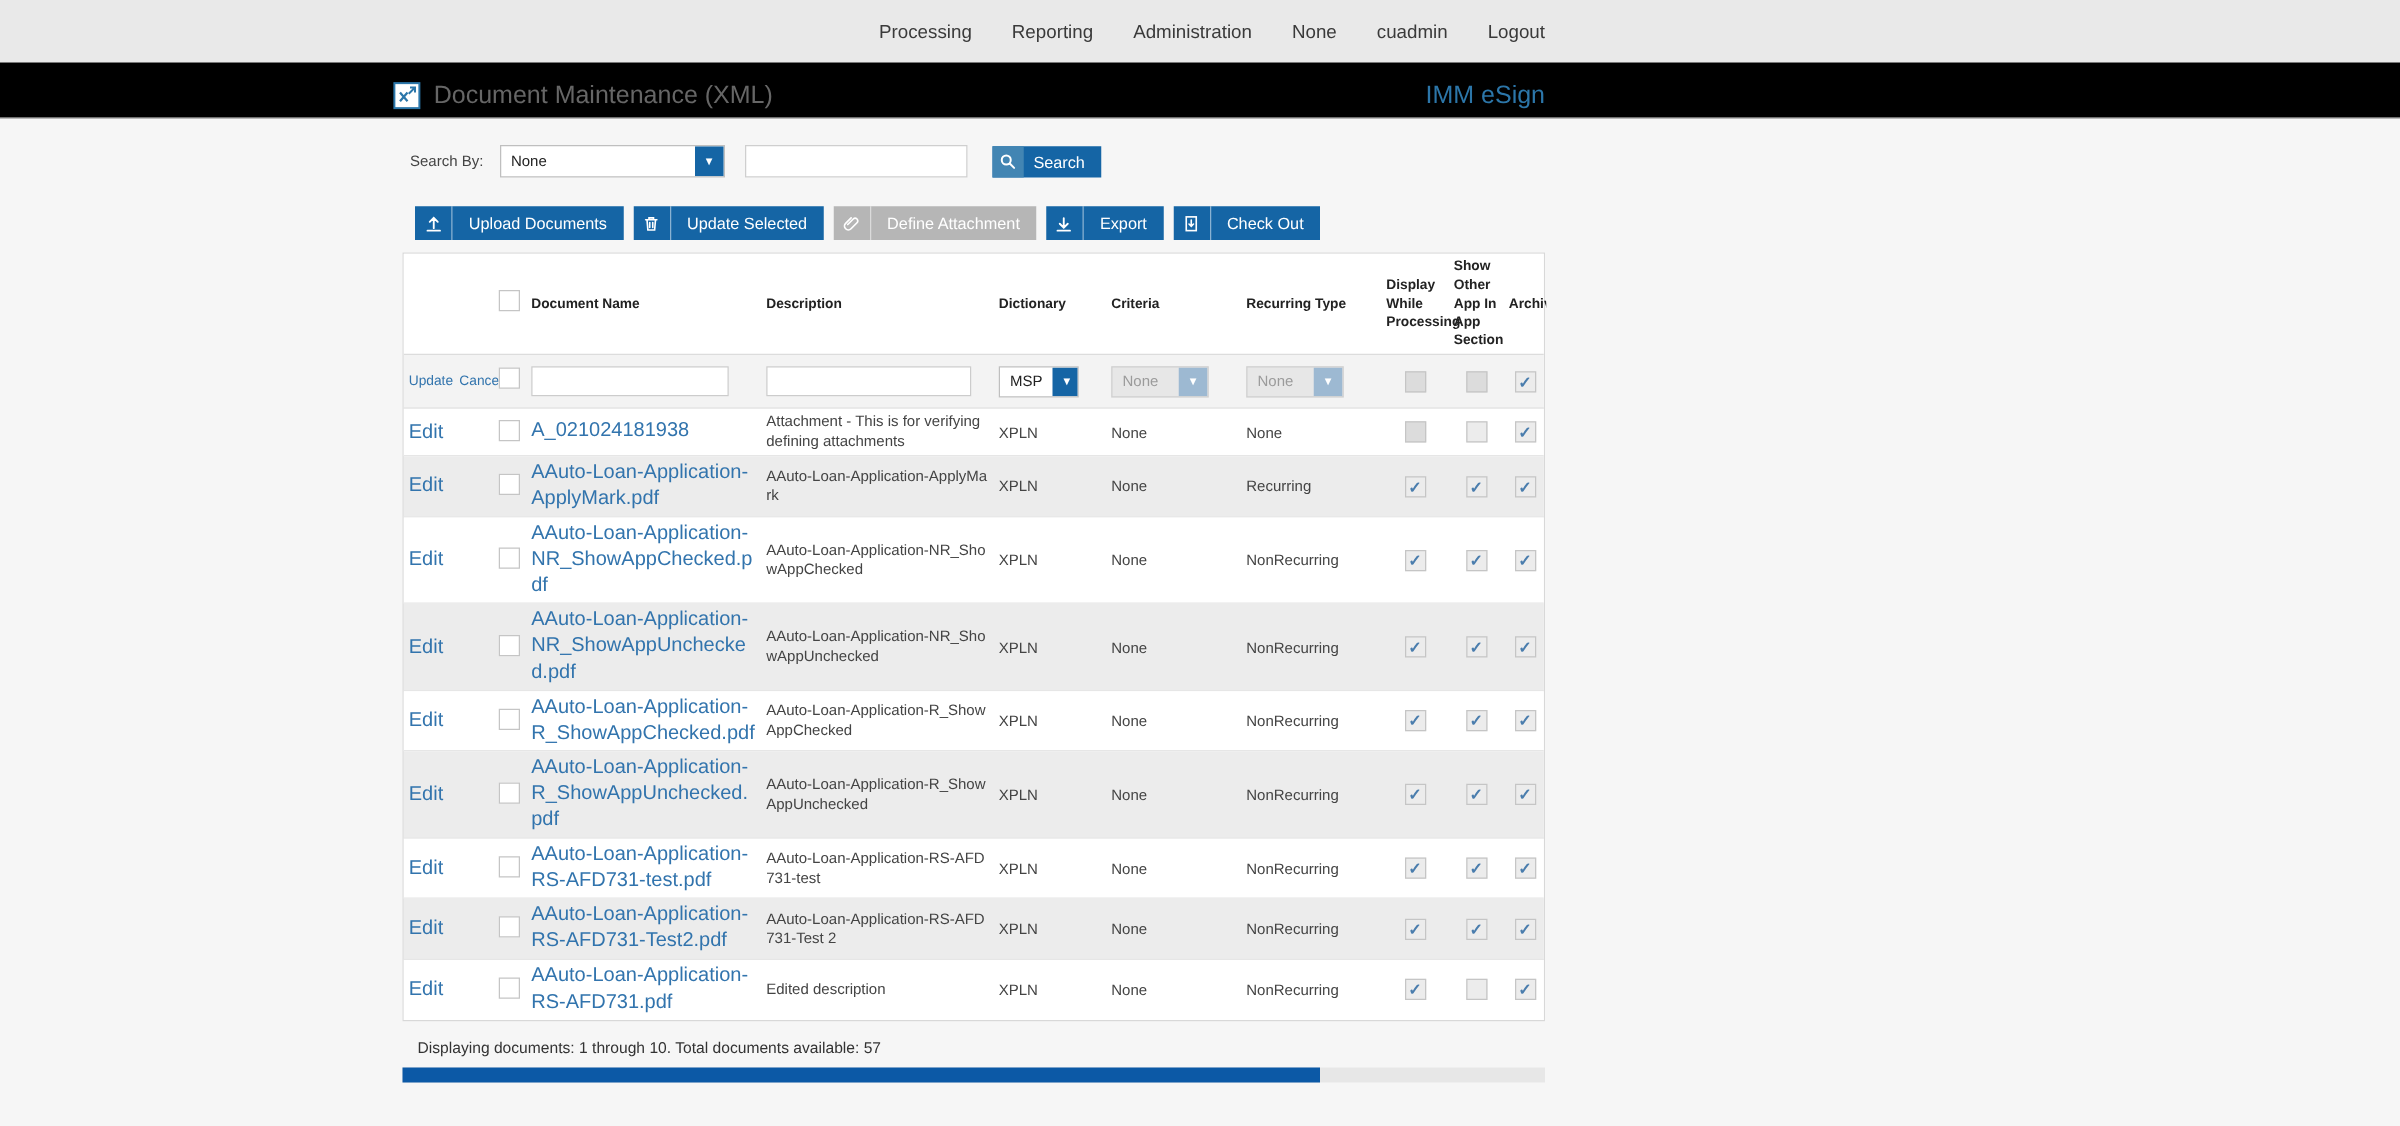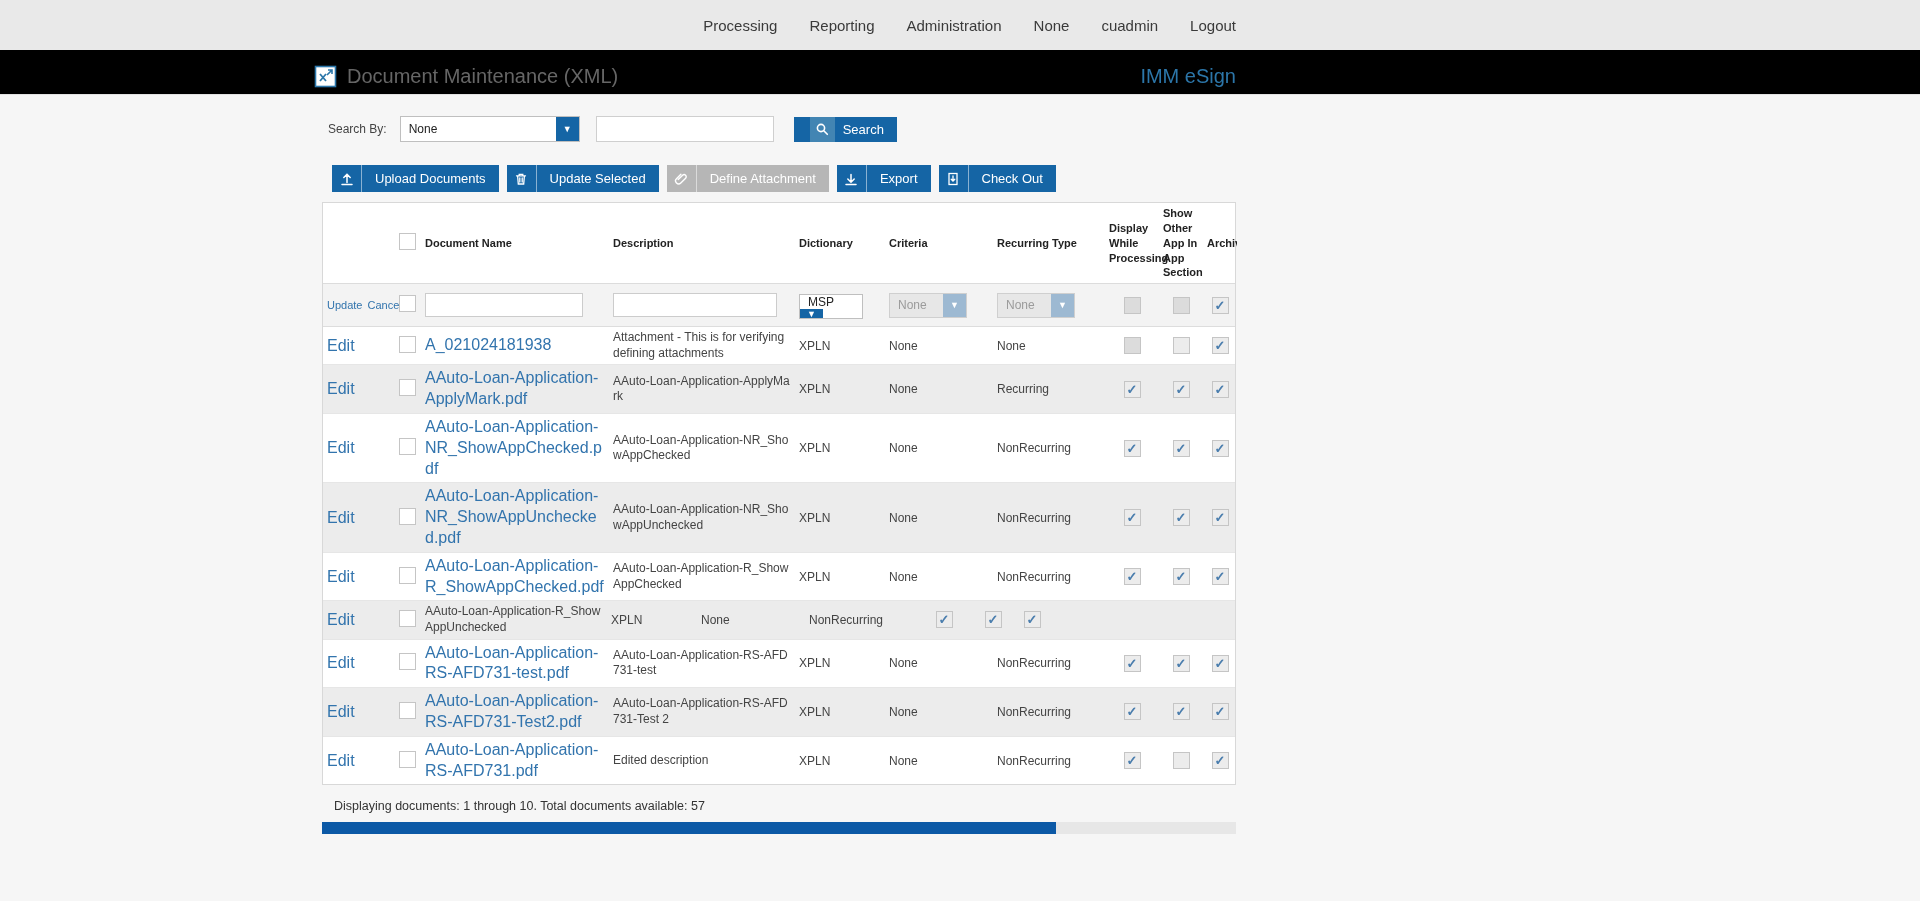--- a/index.html
+++ b/index.html
@@ -26,21 +26,21 @@
   .search-row { display: flex; align-items: center; margin-left: 6px; }
   .search-label { font-size: 12px; color: #444; margin-right: 13px; }
   .select { display: inline-flex; height: 26px; border: 1px solid #bfbfbf; background: #fff; overflow: hidden; }
   .sel-val { flex: 1; display: flex; align-items: center; padding: 0 8px; font-size: 12px; color: #222; }
   .sel-btn { width: 23px; background: #1565a5; color: #fff; display: flex; align-items: center; justify-content: center; font-size: 9px; flex: none; }
   .select.disabled { background: #e7e7e7; border-color: #cfcfcf; }
   .select.disabled .sel-val { color: #9b9b9b; }
   .select.disabled .sel-btn { background: #9db9d2; }
   .search-select { width: 180px; margin-right: 16px; }
   .search-input { width: 178px; height: 26px; border: 1px solid #cfcfcf; background: #fff; padding: 0 7px; font-size: 12px; margin-right: 20px; font-family: inherit; }
-  .btn-search { height: 25px; background: #1565a5; border: none; color: #fff; font-size: 13px; display: inline-flex; align-items: center; gap: 8px; padding: 0 13px 0 16px; cursor: pointer; font-family: inherit; }
+  .btn-search { height: 25px; background: #1565a5; border: none; color: #fff; font-size: 13px; display: inline-flex; align-items: center; gap: 8px; padding: 0 13px 0 0; cursor: pointer; font-family: inherit; }
   .btn-search .icon-box { width: 25px; height: 25px; background: #4285b3; display: flex; align-items: center; justify-content: center; }
 
   
   .toolbar { display: flex; gap: 8px; margin-top: 23px; margin-left: 10px; align-items: flex-end; }
   .btn { height: 27px; background: #1565a5; border: none; color: #fff; font-size: 13px; display: inline-flex; align-items: center; padding: 0; cursor: pointer; font-family: inherit; }
   .btn .icon-box { width: 30px; height: 27px; display: flex; align-items: center; justify-content: center; border-right: 1px solid rgba(255,255,255,0.5); flex: none; }
   .btn .lbl { padding: 0 13px; white-space: nowrap; }
   .btn.disabled { background: #b6b6b6; cursor: default; }
 
   
@@ -56,21 +56,21 @@
   .col-rec { width: 112px; flex: none; }
   .col-dwp { width: 54px; flex: none; }
   .col-soa { width: 44px; flex: none; }
   .col-arch { width: 34px; flex: none; overflow: hidden; }
 
   .edit-row { display: flex; align-items: center; min-height: 43px; background: #f3f3f3; border-bottom: 1px solid #ddd; }
   .edit-links { display: flex; gap: 5px; white-space: nowrap; }
   .edit-input { height: 24px; border: 1px solid #ccc; background: #fff; font-size: 12px; padding: 0 5px; font-family: inherit; }
   .name-input { width: 158px; }
   .desc-input { width: 164px; }
-  .dict-select { width: 64px; height: 25px; flex-direction: column; }
+  .dict-select { width: 64px; height: 25px; }
   .crit-select { width: 78px; height: 25px; }
   .rec-select { width: 78px; height: 25px; }
 
   .trow { display: flex; align-items: center; min-height: 30px; border-bottom: 1px solid #e6e6e6; font-size: 12px; color: #444; background: #fff; }
   .trow.alt { background: #ececec; }
   .trow:last-child { border-bottom: none; }
 
   .link { color: #3274ad; text-decoration: none; font-size: 16px; cursor: pointer; }
   .sm { font-size: 11px; }
   .brk { word-break: break-all; line-height: 1.3; }
@@ -326,20 +326,21 @@
             <span class="cb cb-checked"></span>
           </div>
     <div class="cell col-arch center">
             <span class="cb cb-checked"></span>
           </div>
   </div>
 
   <div class="trow alt">
     <div class="cell col-action"><a class="link">Edit</a></div>
     <div class="cell col-cb"><span class="cb cb-white"></span></div>
+    <div class="cell col-name"><a class="link brk">AAuto-Loan-Application-R_ShowAppUnchecked.pdf</a></div>
     <div class="cell col-desc brk">AAuto-Loan-Application-R_ShowAppUnchecked</div>
     <div class="cell col-dict">XPLN</div>
     <div class="cell col-crit">None</div>
     <div class="cell col-rec">NonRecurring</div>
     <div class="cell col-dwp center">
             <span class="cb cb-checked"></span>
           </div>
     <div class="cell col-soa center">
             <span class="cb cb-checked"></span>
           </div>

